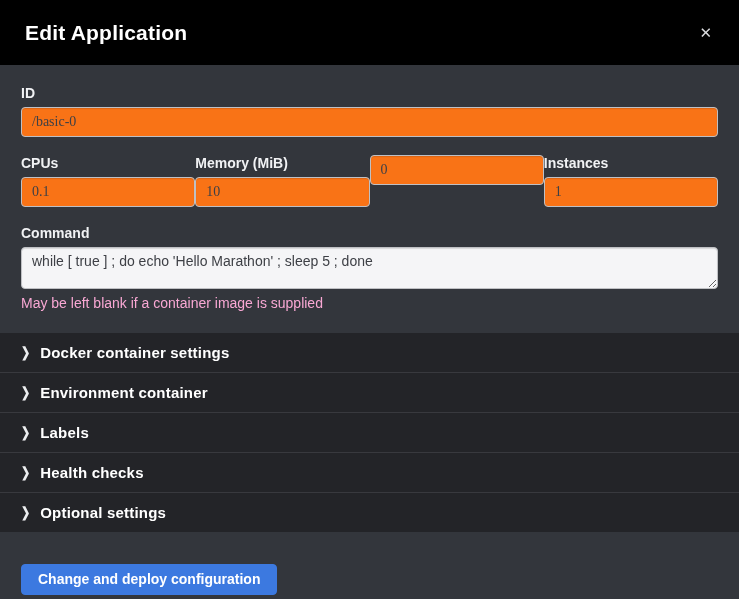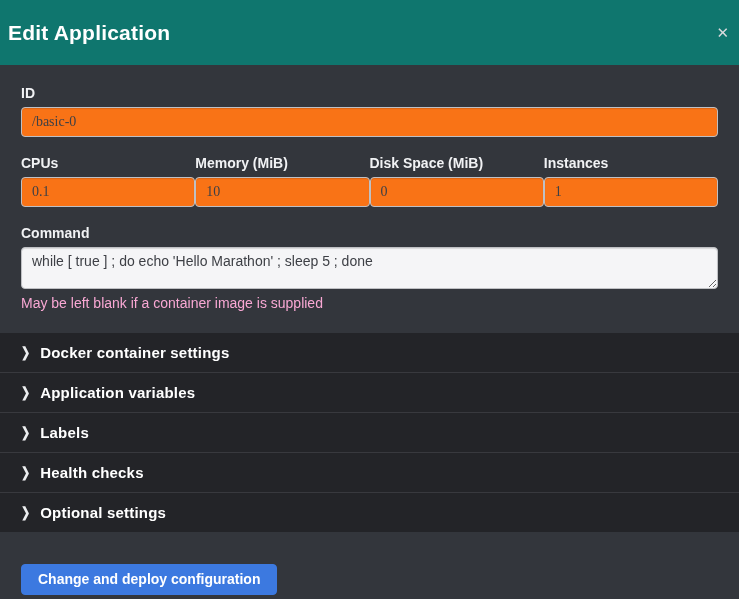--- a/index.html
+++ b/index.html
@@ -8,23 +8,23 @@
     width: 739px; height: 599px;
     background: #33363c;
     font-family: "Liberation Sans", sans-serif;
     overflow: hidden;
   }
   .modal { width: 739px; height: 599px; display: flex; flex-direction: column; }
 
   
   .modal-header {
     height: 65px; flex: 0 0 65px;
-    background: #0f766e;
+    background: #000000;
     display: flex; align-items: center;
-    padding: 0 8px;
+    padding: 0 25px;
   }
   .modal-title {
     color: #ffffff; font-size: 21px; font-weight: 700;
     letter-spacing: 0.2px;
   }
   .modal-close {
     margin-left: auto;
     color: #d9dadd; font-size: 15px; line-height: 1;
     cursor: pointer; padding: 4px 2px;
     user-select: none;
@@ -144,21 +144,20 @@
     <div class="form-group grid-4">
       <div>
         <label class="field-label">CPUs</label>
         <input class="text-input" type="text" value="0.1" style="">
       </div>
       <div>
         <label class="field-label">Memory (MiB)</label>
         <input class="text-input" type="text" value="10" style="">
       </div>
       <div>
-        <label class="field-label">Disk Space (MiB)</label>
         <input class="text-input" type="text" value="0" style="">
       </div>
       <div>
         <label class="field-label">Instances</label>
         <input class="text-input" type="text" value="1" style="">
       </div>
     </div>
 
     <div class="form-group command-group">
       <label class="field-label">Command</label>
@@ -168,21 +167,21 @@
 
   </div>
 
   <div class="sections">
     <div class="section-row">
       <span class="section-chevron">❯</span>
       <span class="section-title">Docker container settings</span>
     </div>
     <div class="section-row">
       <span class="section-chevron">❯</span>
-      <span class="section-title">Application variables</span>
+      <span class="section-title">Environment container</span>
     </div>
     <div class="section-row">
       <span class="section-chevron">❯</span>
       <span class="section-title">Labels</span>
     </div>
     <div class="section-row">
       <span class="section-chevron">❯</span>
       <span class="section-title">Health checks</span>
     </div>
     <div class="section-row">

